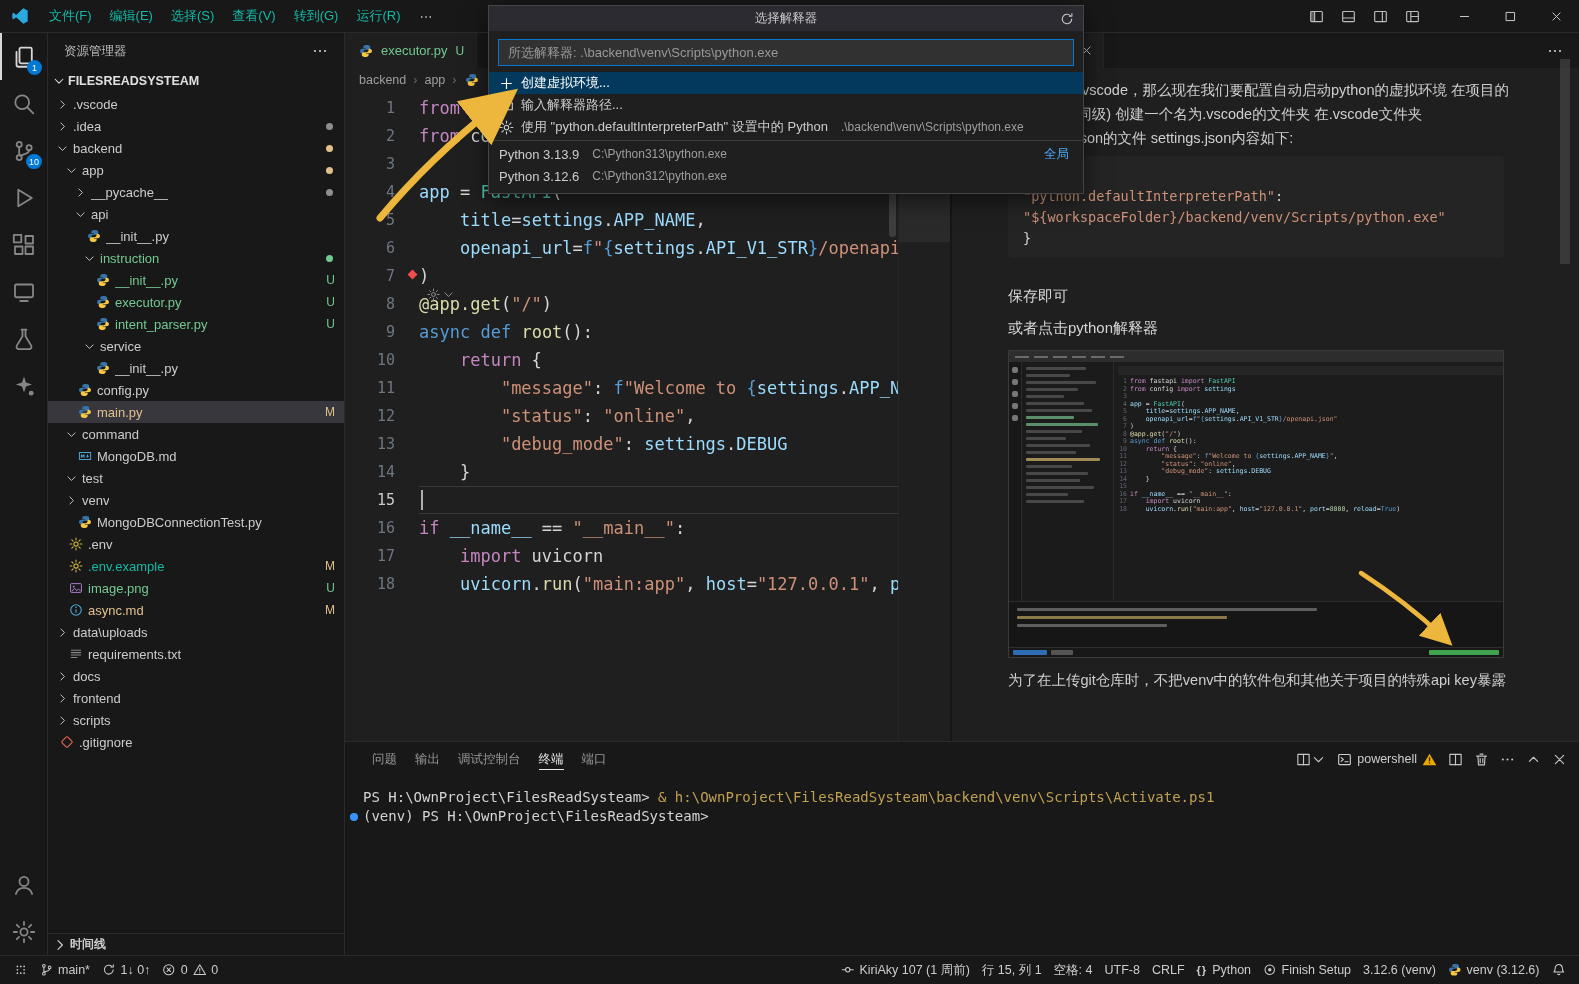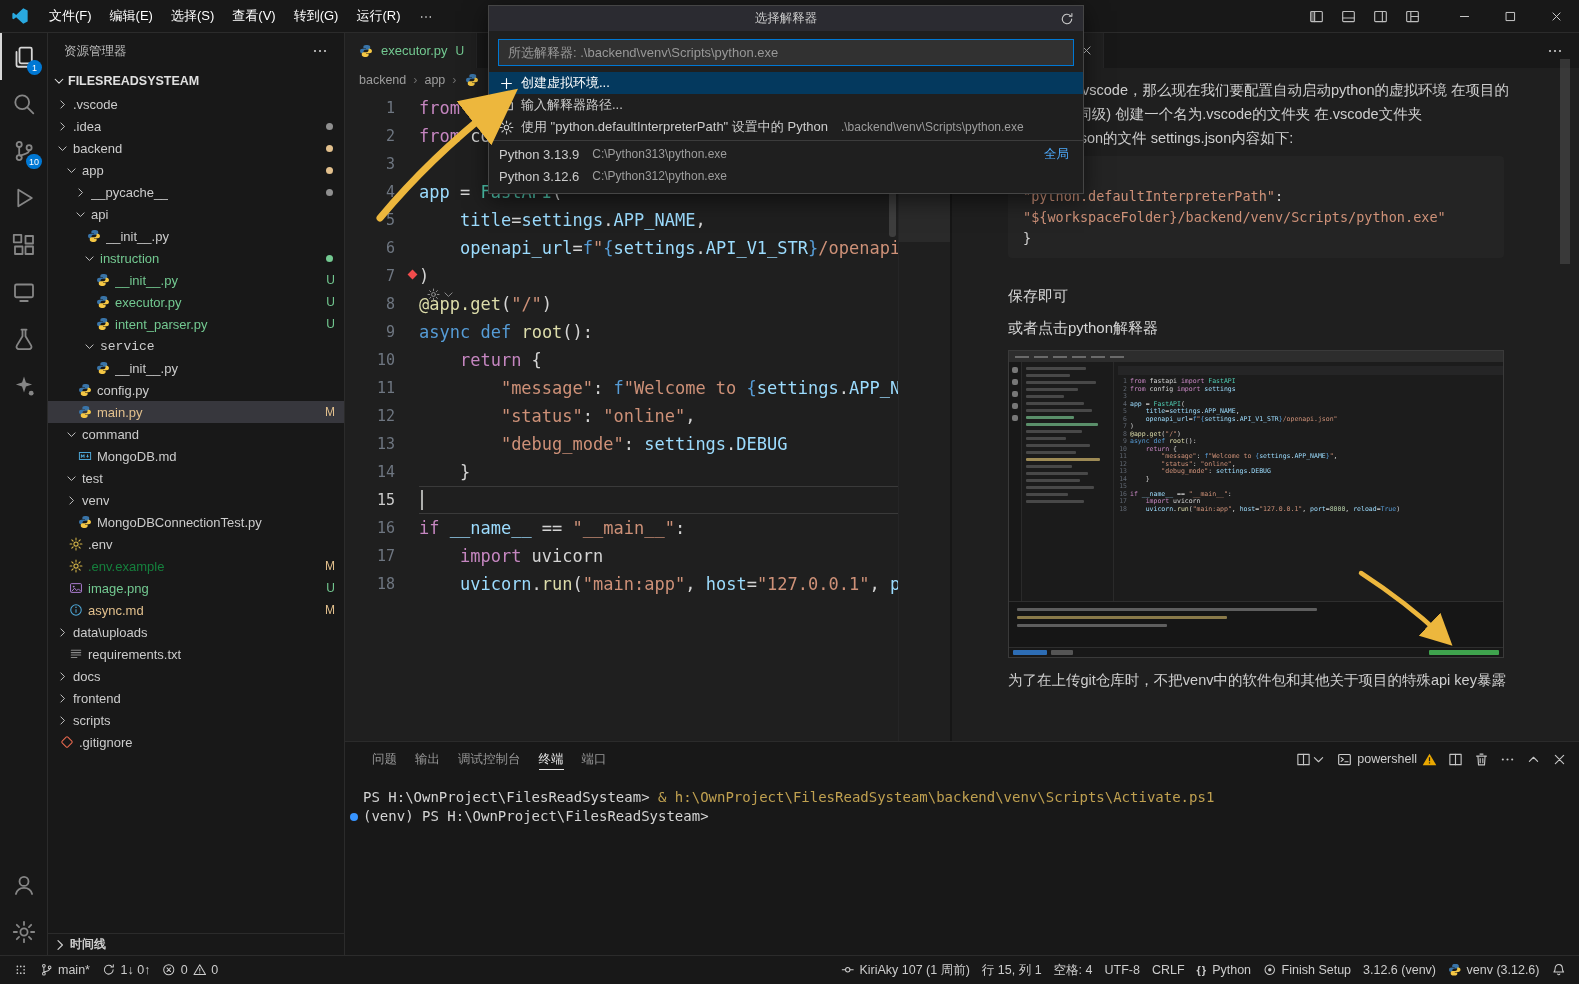--- a/index.html
+++ b/index.html
@@ -5,21 +5,21 @@
 *{margin:0;padding:0;box-sizing:border-box}
 html,body{width:1579px;height:984px;overflow:hidden}
 body{background:#1f1f1f;color:#ccc;font-family:"Liberation Sans",sans-serif;font-size:13px;position:relative}
 .icon{display:inline-flex;align-items:center;justify-content:center;color:inherit}
 .icon svg{display:block;width:16px;height:16px}
 
 .titlebar{height:33px;background:#181818;display:flex;align-items:center;border-bottom:1px solid #2b2b2b}
 .tb-logo{width:40px;display:flex;justify-content:center}
 .tb-logo svg{width:18px;height:18px}
 .menus{display:flex;align-items:center}
-.menu-item{padding:0 9px;height:33px;display:flex;align-items:center;color:#ffffff;font-size:13px;cursor:default}
+.menu-item{padding:0 9px;height:33px;display:flex;align-items:center;color:#14b8a6;font-size:13px;cursor:default}
 .tb-more{padding:0 10px;color:#ccc}
 .tb-right{margin-left:auto;display:flex;align-items:center;height:100%}
 .tb-layouts{display:flex;gap:2px;margin-right:14px}
 .tb-layouts .icon{width:30px;height:26px;color:#bdbdbd}
 .tb-layouts .icon svg{width:15px;height:15px}
 .win-btn{width:46px;height:33px;display:flex;align-items:center;justify-content:center;color:#ccc}
 .win-btn svg{width:13px;height:13px}
 
 .workbench{display:flex;height:922px}
 .activitybar{width:48px;background:#181818;border-right:1px solid #2b2b2b;display:flex;flex-direction:column}
@@ -402,21 +402,21 @@
             <svg viewBox="0 0 16 16">
               <g stroke="none">
                 <path fill="#3974a8" d="M7.9 1.2c-1.9 0-2.9.8-2.9 2.1v1.5h3v.6H3.9c-1.6 0-2.7 1-2.7 2.6s1 2.7 2.5 2.7h1.4V8.9c0-1.3 1.1-2.3 2.4-2.3h3.4c1.1 0 1.9-.9 1.9-2V3.3c0-1.3-1.5-2.1-3.2-2.1z"></path>
                 <path fill="#f5c744" d="M8.1 14.8c1.9 0 2.9-.8 2.9-2.1v-1.5H8v-.6h4.1c1.6 0 2.7-1 2.7-2.6s-1-2.7-2.5-2.7h-1.4v1.8c0 1.3-1.1 2.3-2.4 2.3H5.1c-1.1 0-1.9.9-1.9 2v1.3c0 1.3 1.5 2.1 3.2 2.1z"></path>
               </g>
             </svg>
           </span>
           <span class="tlabel" style="color: rgb(115, 201, 145);">intent_parser.py</span>
           <span class="tbadge" style="color: rgb(115, 201, 145);">U</span>
         </div>
-        <div class="trow" style="padding-left: 33px; font-family: Liberation Mono, monospace;">
+        <div class="trow" style="padding-left: 33px;">
           <span class="tw">
             <svg viewBox="0 0 16 16" fill="none" stroke="currentColor" stroke-width="1.2" stroke-linecap="round" stroke-linejoin="round">
               <path d="M3.6 6l4.4 4.4L12.4 6"></path>
             </svg>
           </span>
           <span class="tlabel">service</span>
         </div>
         <div class="trow" style="padding-left: 46px;">
           <span class="fic">
             <svg viewBox="0 0 16 16">
@@ -507,21 +507,21 @@
           </span>
           <span class="tlabel">.env</span>
         </div>
         <div class="trow" style="padding-left: 19px;">
           <span class="fic">
             <svg viewBox="0 0 16 16" fill="none" stroke="#d8b849" stroke-width="1.2" stroke-linecap="round">
               <circle cx="8" cy="8" r="2.4"></circle>
               <path d="M8 1.2v2.1M8 12.7v2.1M1.2 8h2.1M12.7 8h2.1M3.2 3.2l1.5 1.5M11.3 11.3l1.5 1.5M12.8 3.2l-1.5 1.5M4.7 11.3l-1.5 1.5"></path>
             </svg>
           </span>
-          <span class="tlabel" style="color: #15803d;">.env.example</span>
+          <span class="tlabel" style="color: #14b8a6;">.env.example</span>
           <span class="tbadge" style="color: rgb(226, 192, 141);">M</span>
         </div>
         <div class="trow" style="padding-left: 19px;">
           <span class="fic">
             <svg viewBox="0 0 16 16" fill="none" stroke="#b180d7" stroke-width="1.1">
               <rect x="1.8" y="3" width="12.4" height="10" rx="1"></rect>
               <circle cx="5.4" cy="6.4" r="1.1" fill="#b180d7" stroke="none"></circle>
               <path d="M3 12l3.4-3.8 2.4 2.8 2-2 3 3"></path>
             </svg>
           </span>

